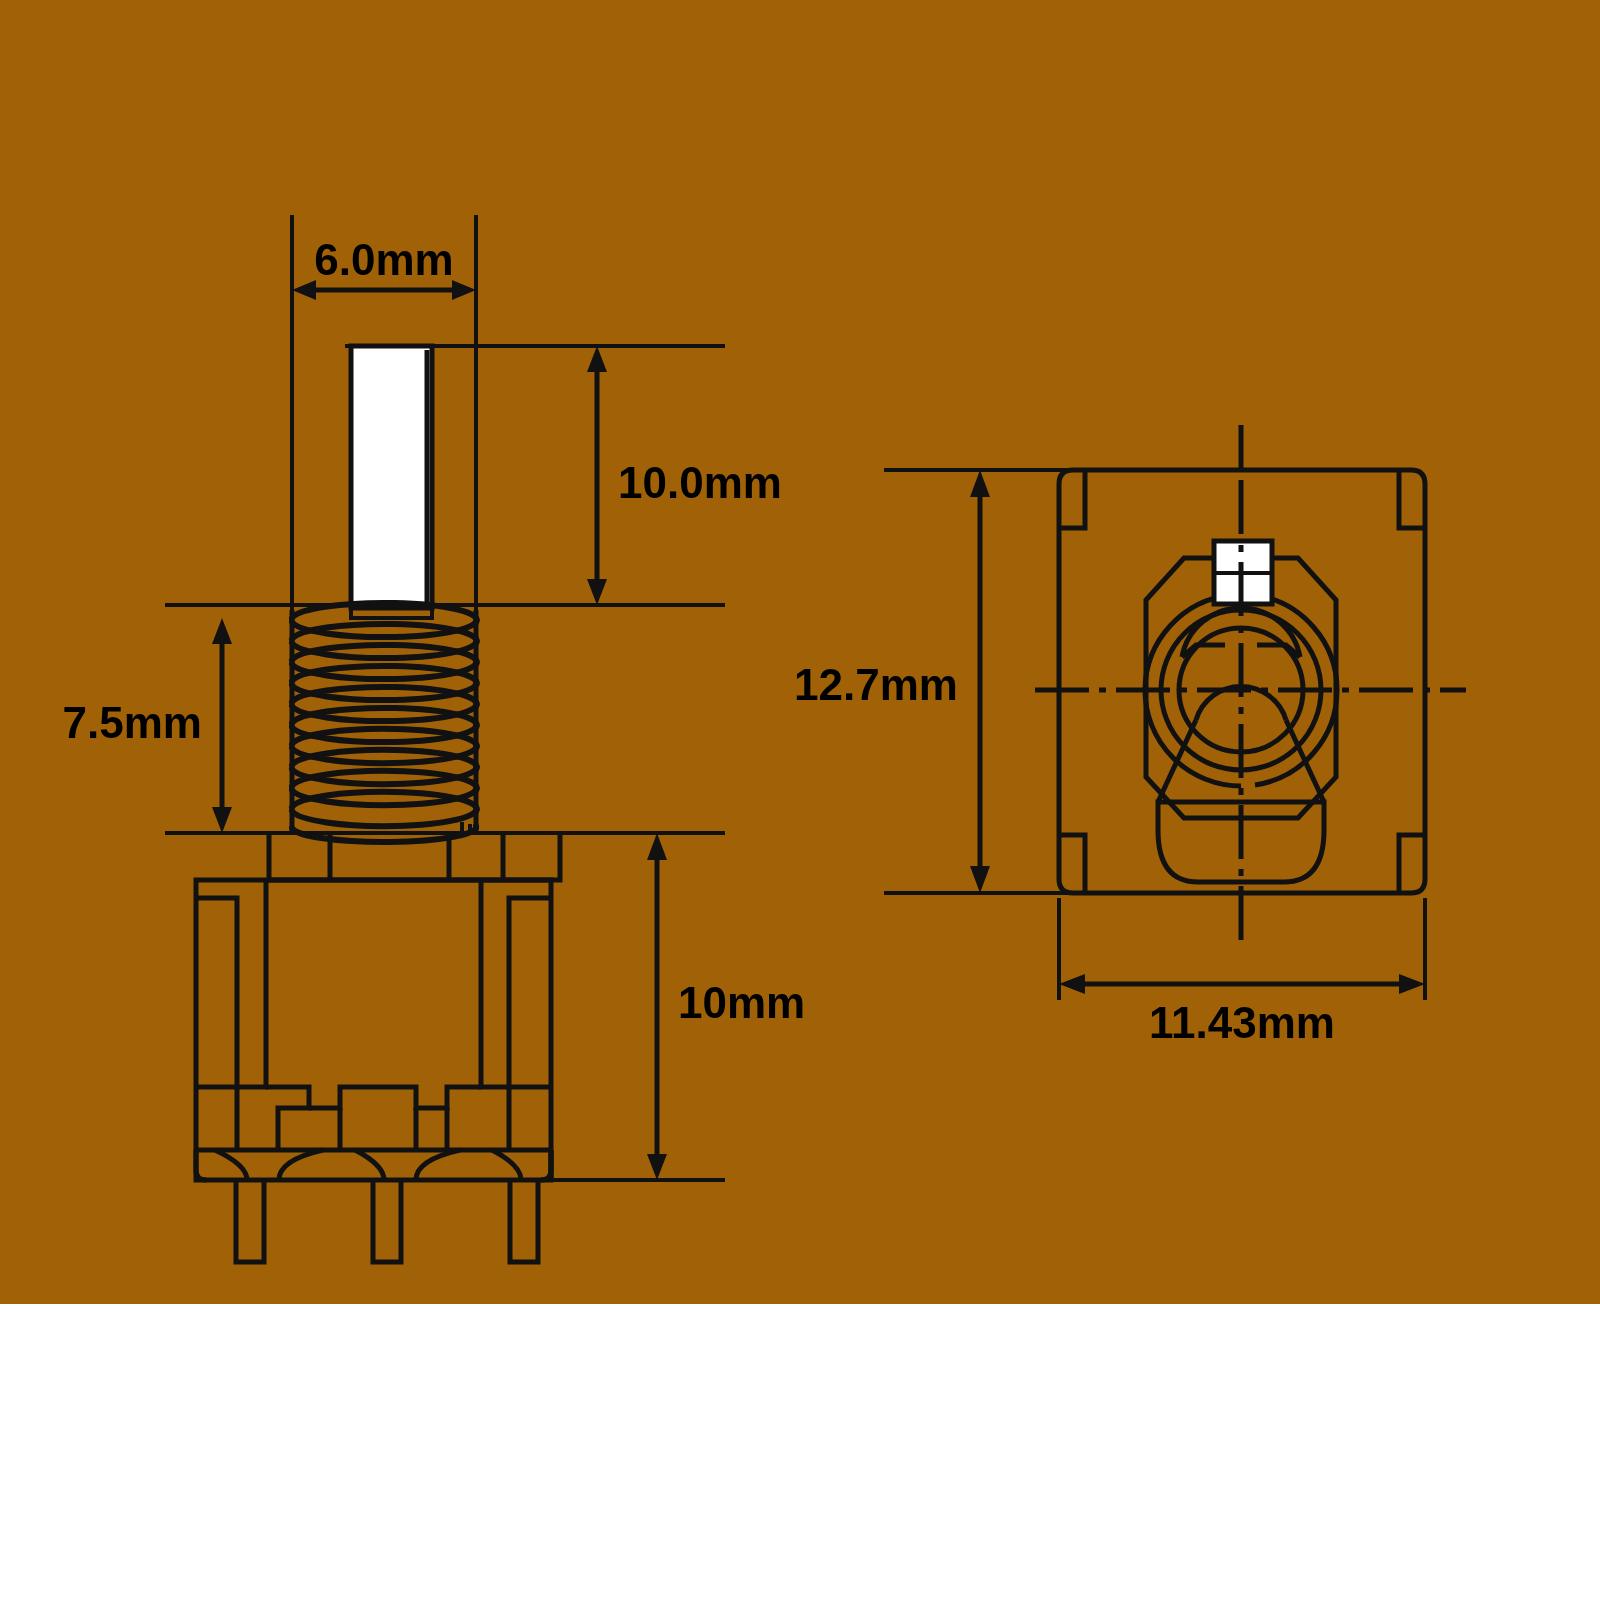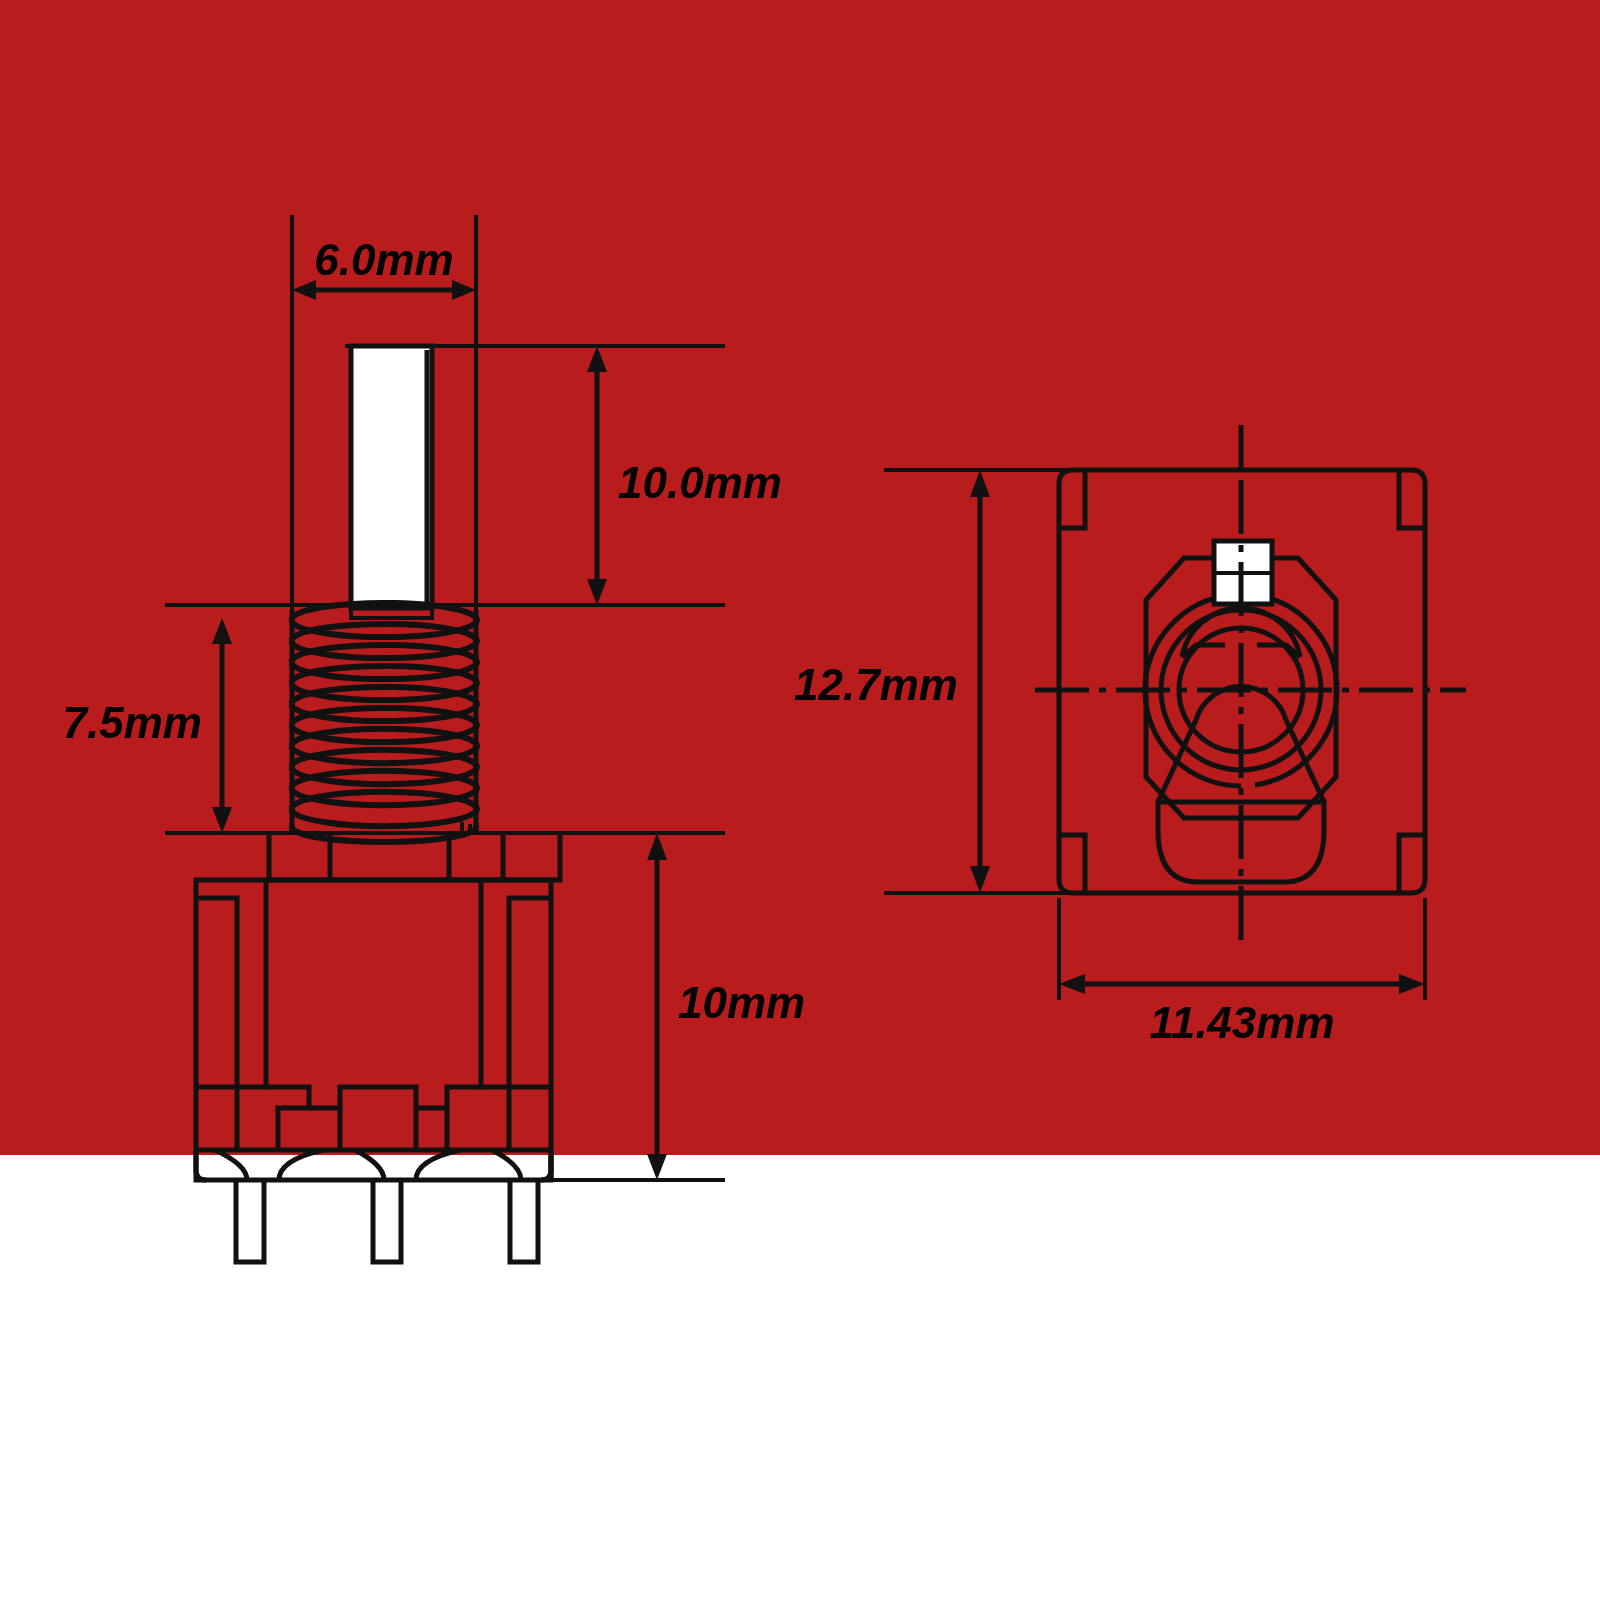--- a/index.html
+++ b/index.html
@@ -9,23 +9,22 @@
   }
   body {
     width: 1600px;
     height: 1600px;
     font-family: "Liberation Sans", sans-serif;
     overflow: hidden;
   }
   #drawing-root {
     position: relative;
     width: 1600px;
-    height: 1155px;
-    background: #b91c1c;
-    font-style: italic;
+    height: 1304px;
+    background: #a16207;
   }
   svg.sheet {
     display: block;
     width: 1600px;
     height: 1600px;
   }
   .ln {
     fill: none;
     stroke: #111111;
     stroke-width: 5;

